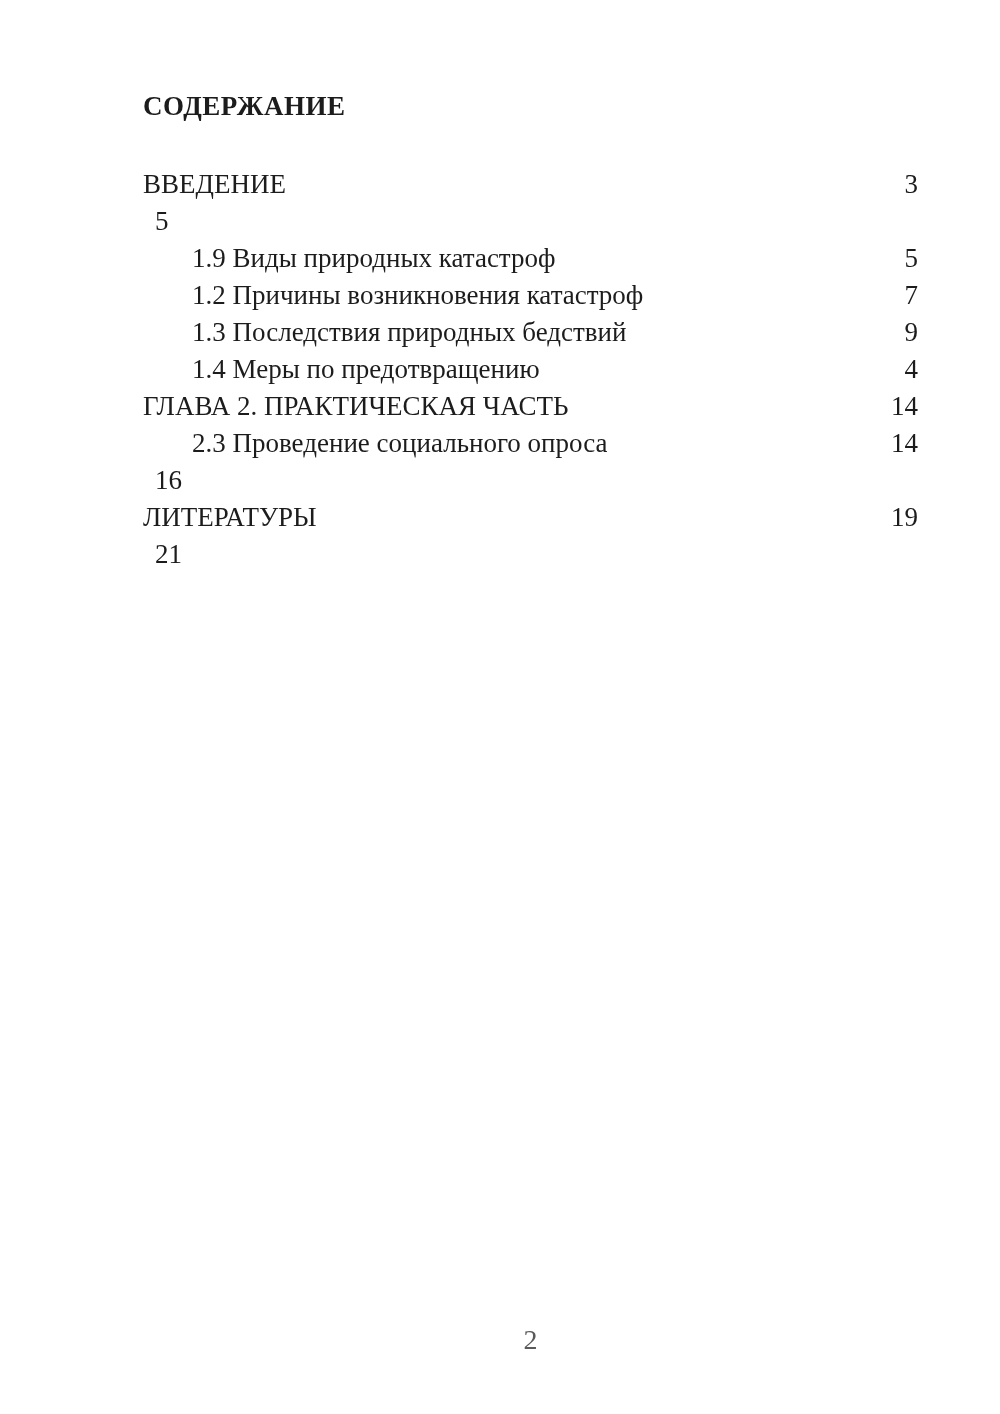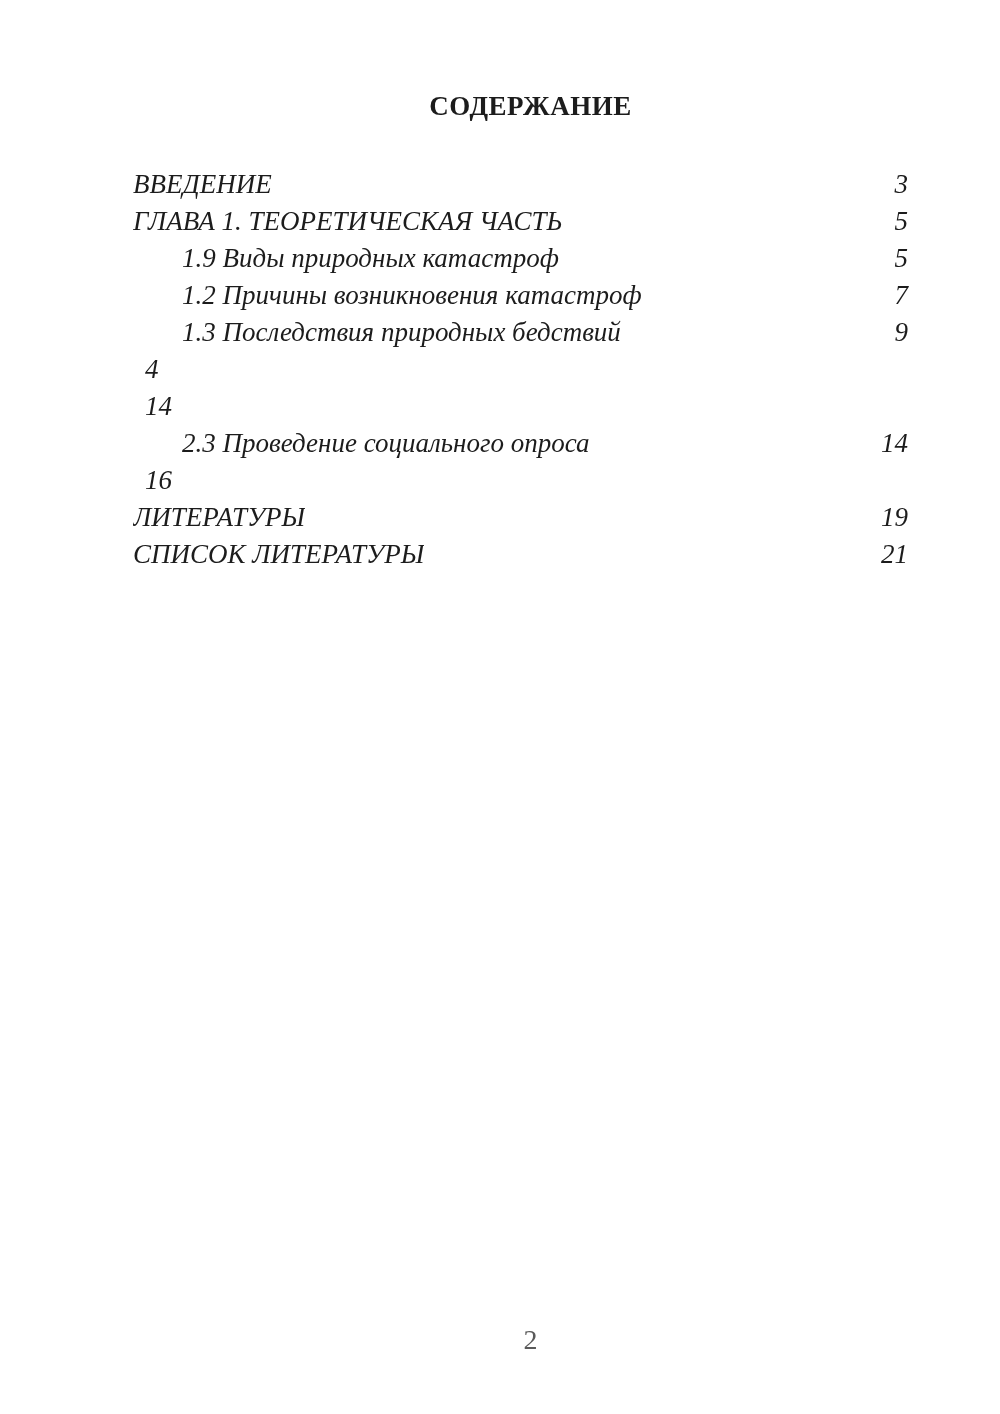--- a/index.html
+++ b/index.html
@@ -14,32 +14,31 @@
     background: #ffffff;
     font-family: "Liberation Serif", "DejaVu Serif", serif;
     color: #1c1c1c;
     overflow: hidden;
   }
   .doc-title {
     position: absolute;
     top: 93px;
     left: 143px;
     width: 775px;
-    text-align: center;
+    text-align: left;
     font-size: 27px;
     font-weight: bold;
     line-height: 1;
     letter-spacing: 0.5px;
   }
   .toc {
     position: absolute;
     top: 166px;
-    left: 133px;
+    left: 143px;
     width: 775px;
-    font-style: italic;
   }
   .toc-row {
     display: flex;
     justify-content: space-between;
     align-items: baseline;
     height: 37px;
     line-height: 37px;
     font-size: 27px;
   }
   .toc-row .toc-label {
@@ -73,63 +72,63 @@
   <div class="doc-title">СОДЕРЖАНИЕ</div>
 
   <div class="toc">
 
     <div class="toc-row">
       <span class="toc-label">ВВЕДЕНИЕ</span>
       <span class="toc-page">3</span>
     </div>
 
     <div class="toc-row">
-      <span class="toc-label">ГЛАВА 1. ТЕОРЕТИЧЕСКАЯ ЧАСТЬ</span>
       <span class="toc-page">5</span>
     </div>
 
     <div class="toc-row indent">
       <span class="toc-label">1.9 Виды природных катастроф</span>
       <span class="toc-page">5</span>
     </div>
 
     <div class="toc-row indent">
       <span class="toc-label">1.2 Причины возникновения катастроф</span>
       <span class="toc-page">7</span>
     </div>
 
     <div class="toc-row indent">
       <span class="toc-label">1.3 Последствия природных бедствий</span>
       <span class="toc-page">9</span>
     </div>
 
     <div class="toc-row indent">
+      <span class="toc-label">1.4 Меры по предотвращению</span>
       <span class="toc-page">4</span>
     </div>
 
     <div class="toc-row">
+      <span class="toc-label">ГЛАВА 2. ПРАКТИЧЕСКАЯ ЧАСТЬ</span>
       <span class="toc-page">14</span>
     </div>
 
     <div class="toc-row indent">
       <span class="toc-label">2.3 Проведение социального опроса</span>
       <span class="toc-page">14</span>
     </div>
 
     <div class="toc-row indent">
       <span class="toc-page">16</span>
     </div>
 
     <div class="toc-row">
       <span class="toc-label">ЛИТЕРАТУРЫ</span>
       <span class="toc-page">19</span>
     </div>
 
     <div class="toc-row">
-      <span class="toc-label">СПИСОК ЛИТЕРАТУРЫ</span>
       <span class="toc-page">21</span>
     </div>
 
   </div>
 
   <div class="page-footer">2</div>
 
 </div>
 
 </body></html>

